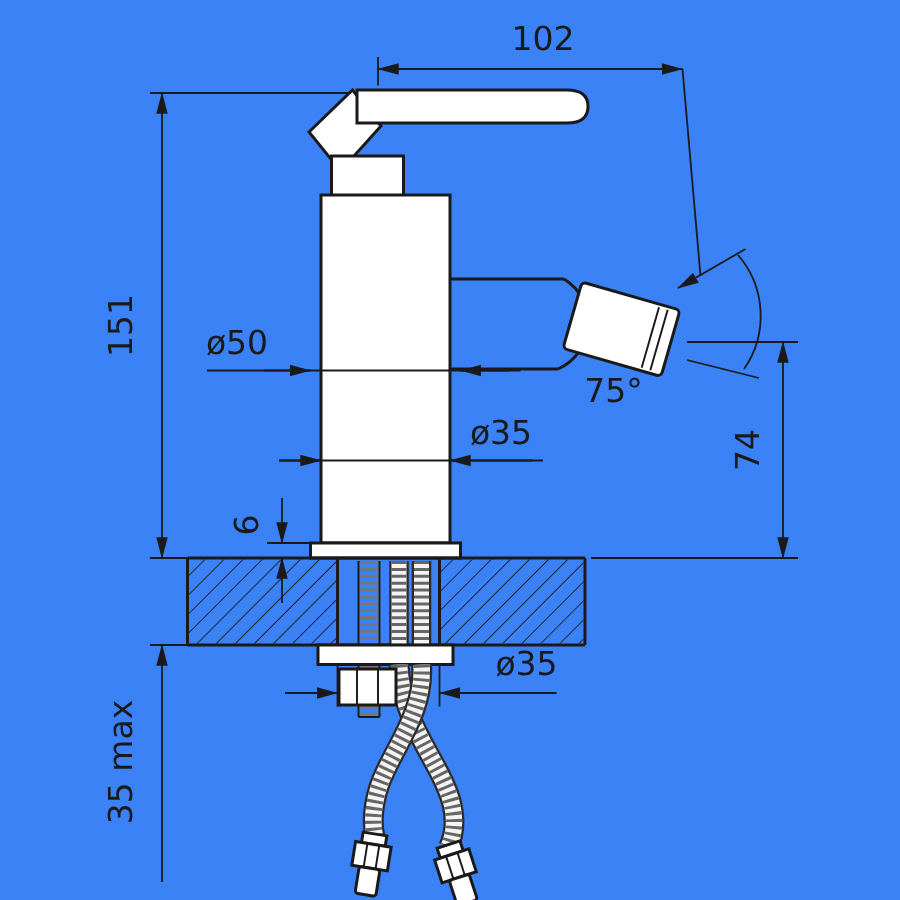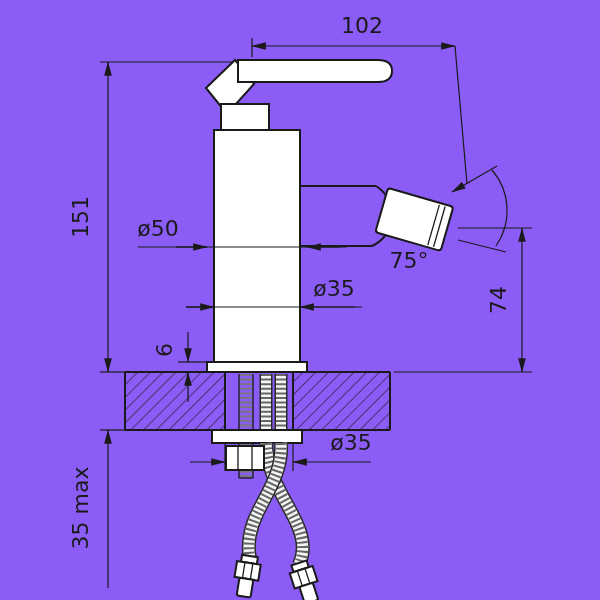--- a/index.html
+++ b/index.html
@@ -1,16 +1,16 @@
 <!DOCTYPE html>
 <html><head>
 <meta charset="utf-8">
 <style>
   html,body{margin:0;padding:0;background:#ffffff;}
-  .canvas{width:600px;height:600px;background:#8b5cf6;position:relative;overflow:hidden;}
+  .canvas{width:600px;height:600px;background:#3b82f6;position:relative;overflow:hidden;}
   svg{display:block;}
   svg text{font-family:"DejaVu Sans", sans-serif;font-size:22px;fill:#1a1a1a;}
   .part{stroke:#1a1a1a;stroke-width:2;fill:#ffffff;}
   .partline{stroke:#1a1a1a;stroke-width:2;fill:none;}
   .thin{stroke:#1a1a1a;stroke-width:1.2;fill:none;}
   .facet{stroke:#1a1a1a;stroke-width:1.3;fill:none;}
 </style>
 </head>
 <body>
 

